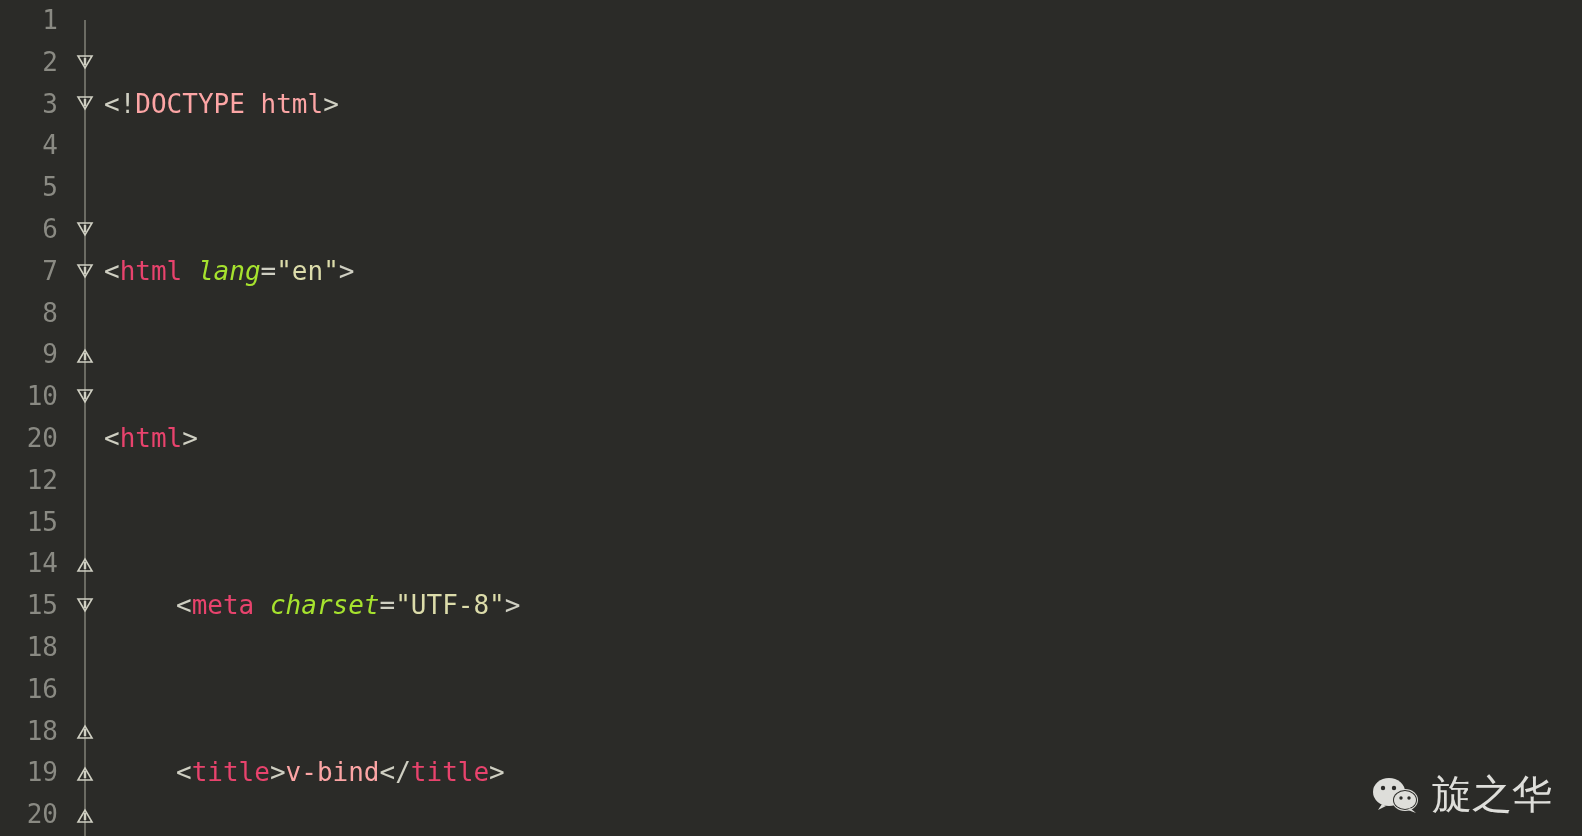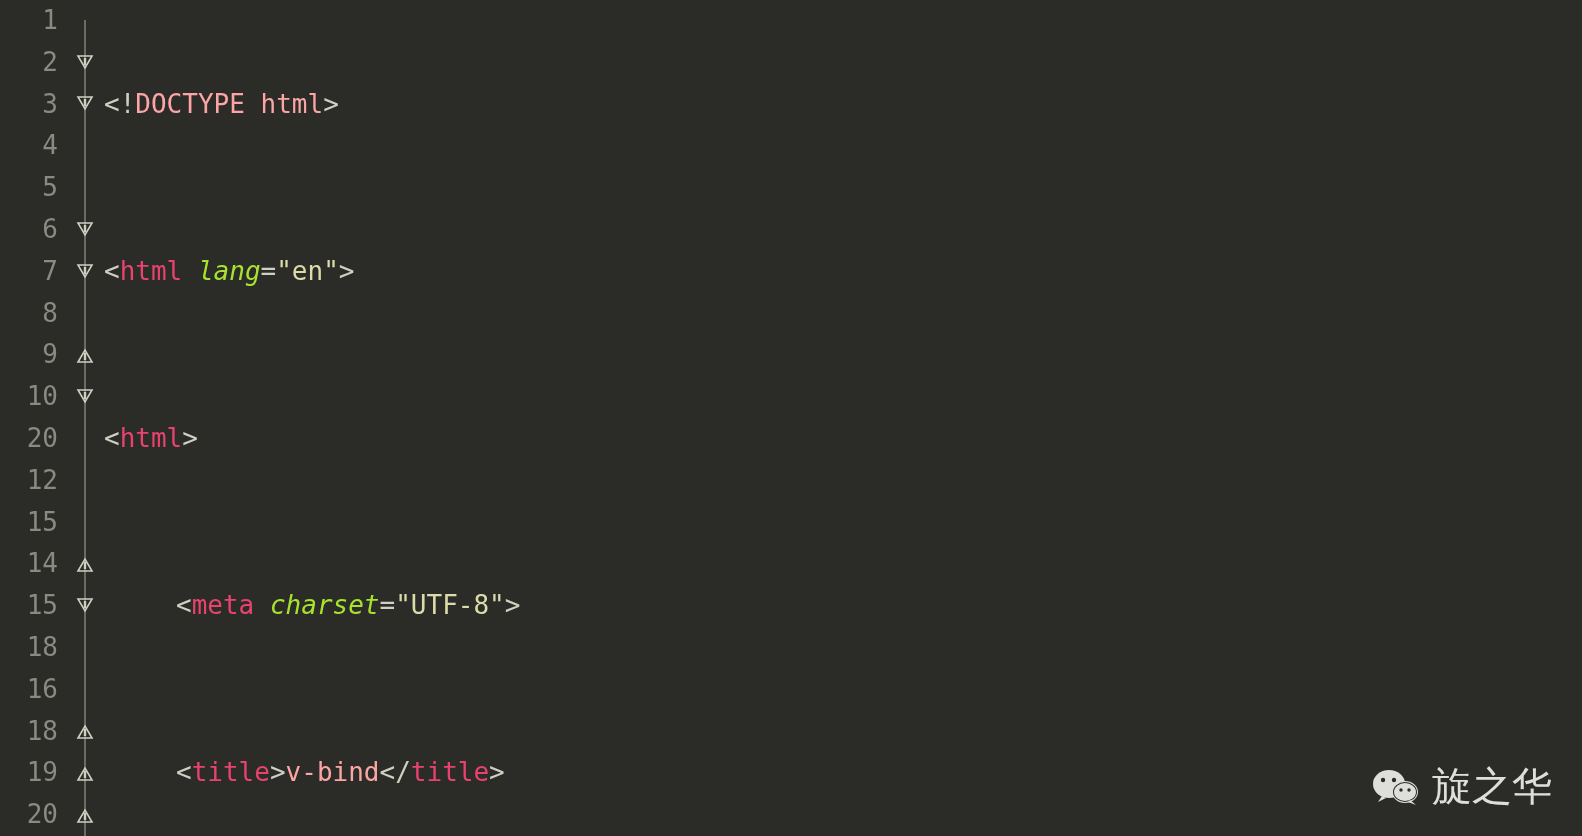--- a/index.html
+++ b/index.html
@@ -59,21 +59,21 @@
   }
   .c-punct   { color: #cfcfc2; }
   .c-doctype { color: #fca5a5; }
   .c-tag     { color: #e8436d; }
   .c-string  { color: #dcdcaa; }
   .c-txt     { color: #fca5a5; }
   .c-green   { color: #a6e22e; font-style: italic; }
   .watermark {
     position: absolute;
     right: 30px;
-    bottom: 28px;
+    bottom: 20px;
     display: flex;
     align-items: center;
     color: #e8e8e4;
     font-family: "PingFang SC","Hiragino Sans GB","Microsoft YaHei",sans-serif;
     font-size: 40px;
     opacity: 0.95;
     user-select: none;
   }
   .watermark .wicon { margin-right: 12px; display:flex; }
 </style>

